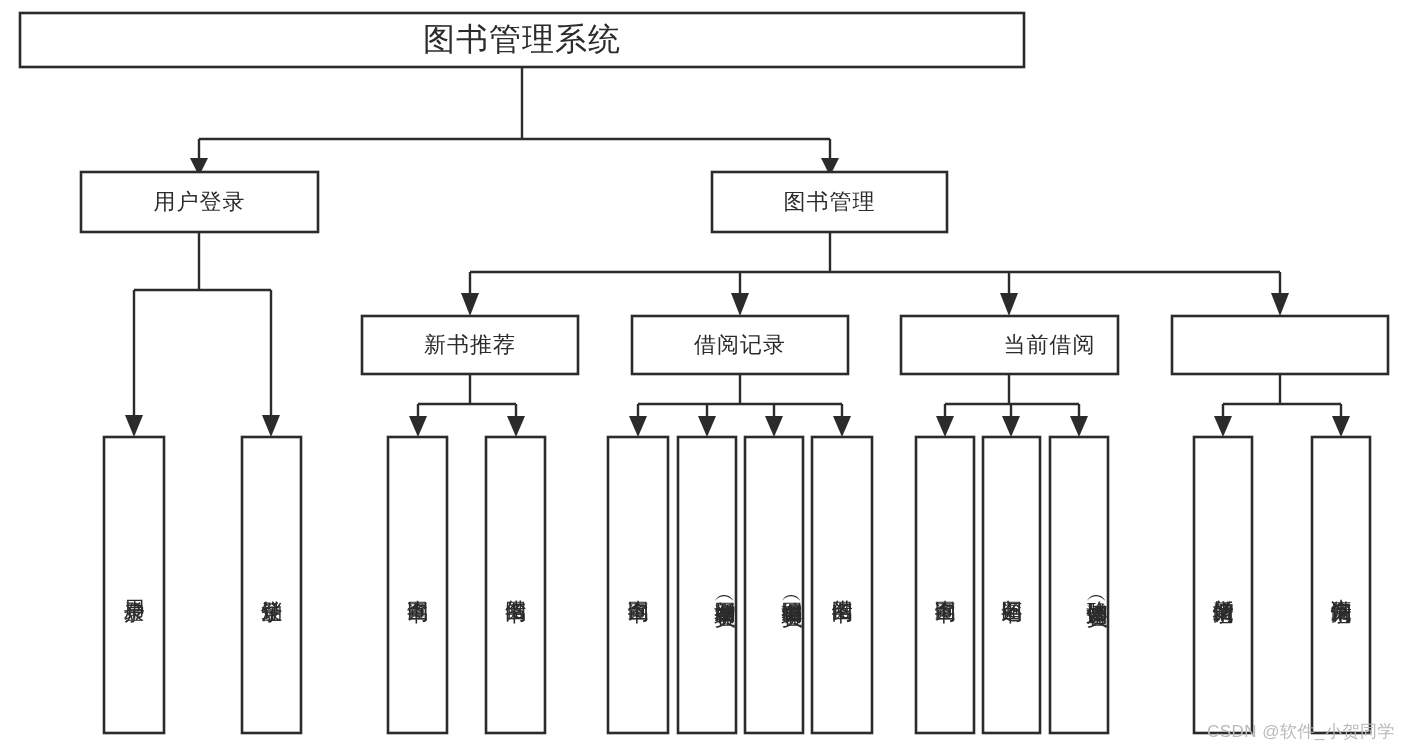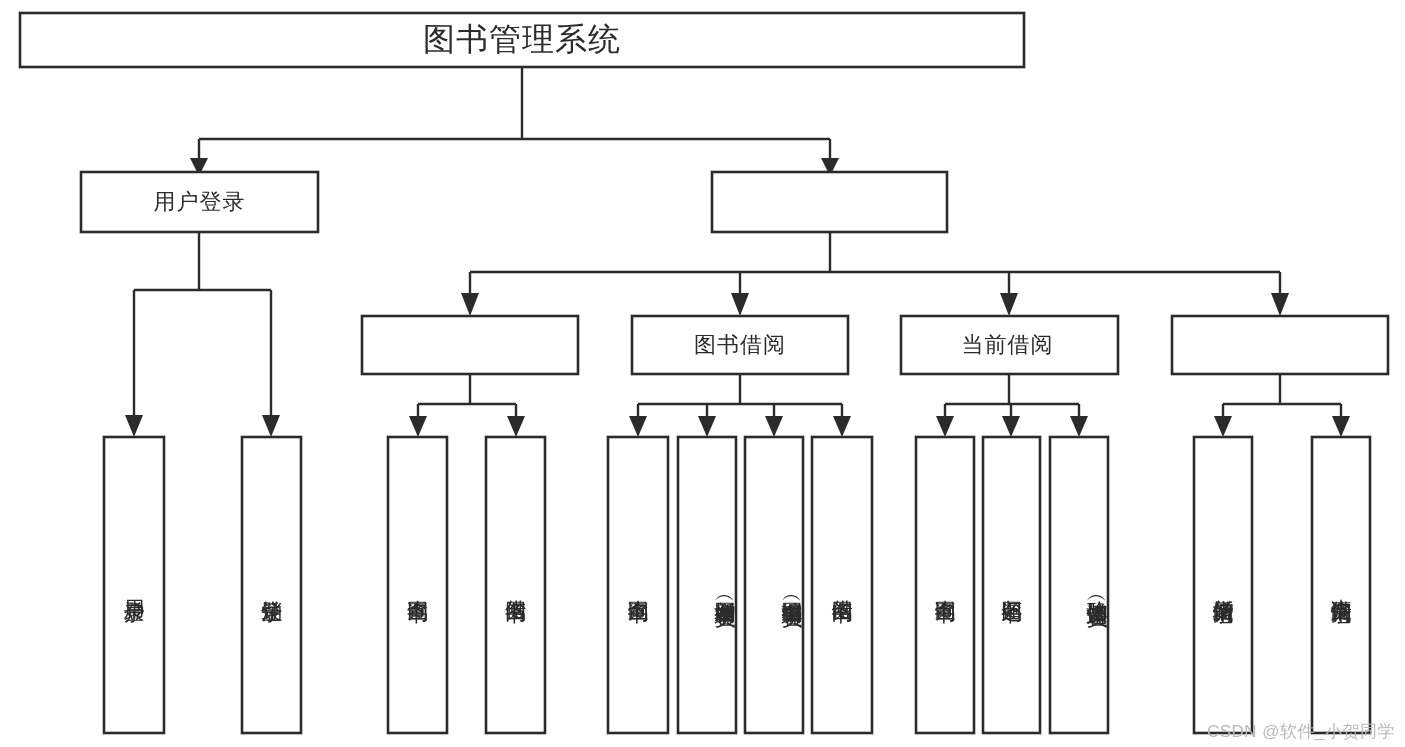--- a/index.html
+++ b/index.html
@@ -144,25 +144,27 @@
       <rect class="node-rect" x="1050" y="437" width="58" height="296"></rect>
       <rect class="node-rect" x="1194" y="437" width="58" height="296"></rect>
       <rect class="node-rect" x="1312" y="437" width="58" height="296"></rect>
     </g>
   </svg>
 
   <div class="hlabel-wrap" style="left:20px;  top:13px;  width:1004px; height:54px; font-size:32px;">图书管理系统</div>
 
   <div class="hlabel-wrap" style="left:81px;  top:172px; width:237px; height:60px;">用户登录</div>
 
+  <div class="hlabel-wrap" style="left:712px; top:172px; width:235px; height:60px;">图书管理</div>
 
+  <div class="hlabel-wrap" style="left:362px; top:316px; width:216px; height:58px;">新书推荐</div>
 
-  <div class="hlabel-wrap" style="left:632px; top:316px; width:216px; height:58px;">图书借阅</div>
+  <div class="hlabel-wrap" style="left:632px; top:316px; width:216px; height:58px;">借阅记录</div>
 
-  <div class="hlabel-wrap" style="left:901px; top:316px; width:213px; height:58px;">当前借阅</div>
+  <div class="hlabel-wrap" style="left:901px; top:316px; width:213px; height:58px;padding-left:42px;">当前借阅</div>
 
 
   <div class="vlabel-wrap" style="left:104px;  top:437px; width:60px; height:296px;">用户登录</div>
 
   <div class="vlabel-wrap" style="left:242px;  top:437px; width:59px; height:296px;">注销登录</div>
 
   <div class="vlabel-wrap" style="left:388px;  top:437px; width:59px; height:296px;">查询图书</div>
 
   <div class="vlabel-wrap" style="left:486px;  top:437px; width:59px; height:296px;">借阅图书</div>
 

